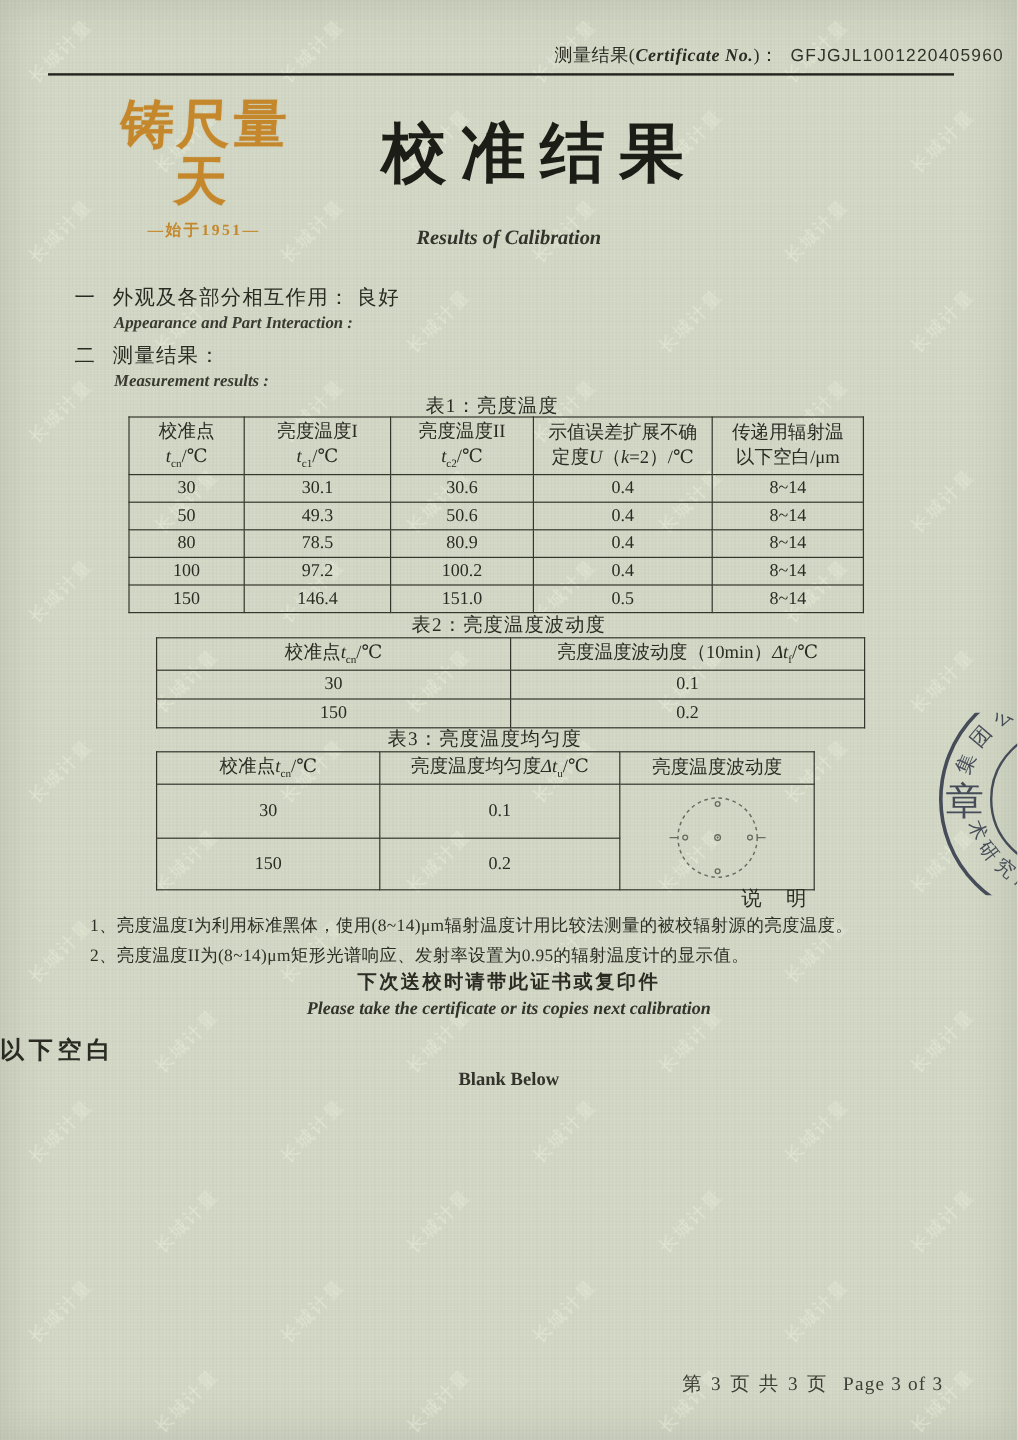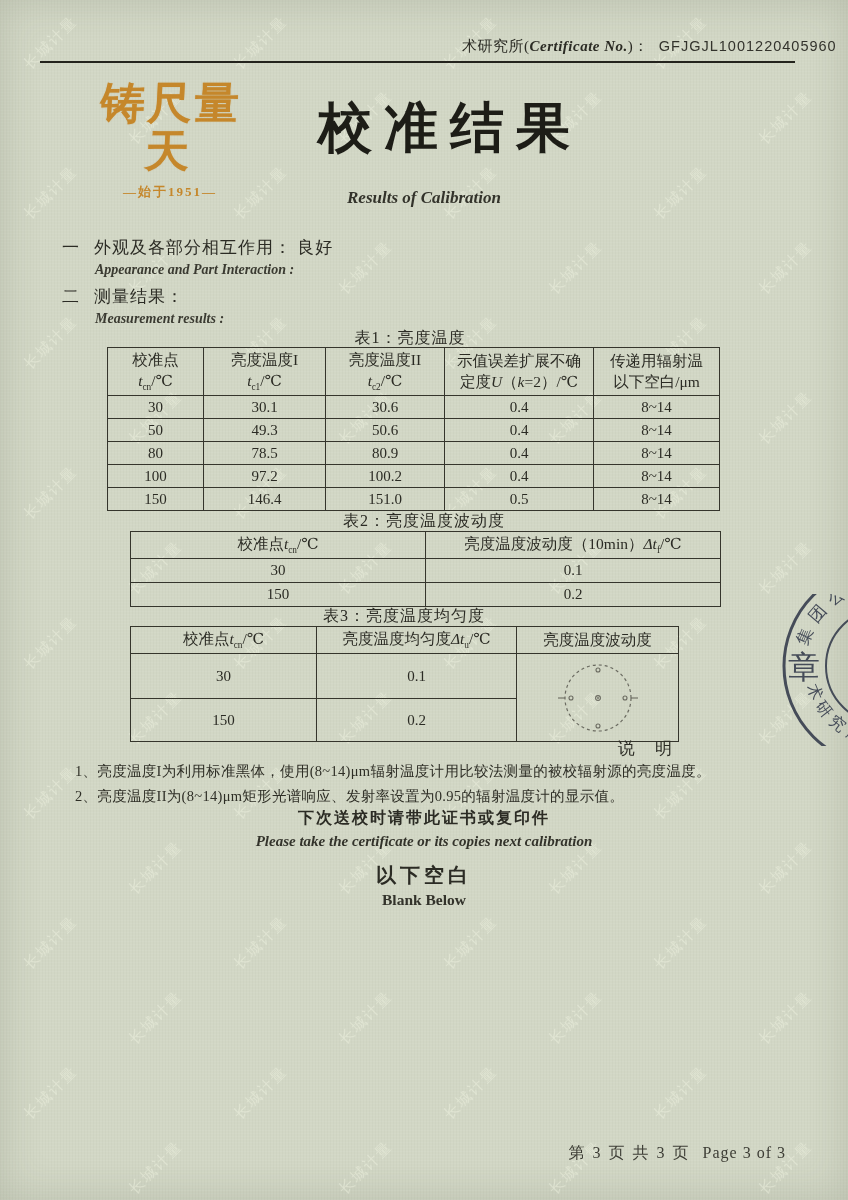--- a/index.html
+++ b/index.html
@@ -61,21 +61,21 @@
 
   
   .notes-heading{top:737px;left:0;width:680px;text-align:right;font-size:17px;letter-spacing:8px;}
   .note{left:75px;width:710px;font-size:14.5px;letter-spacing:.3px;color:#2e2e26;}
   .n1{top:762px;}
   .n2{top:787px;}
 
   
   .notice-zh{top:808px;left:0;width:848px;text-align:center;font-size:16px;font-weight:600;letter-spacing:2px;}
   .notice-en{top:833px;left:0;width:848px;text-align:center;font-size:15px;font-style:italic;font-weight:bold;color:#33332b;}
-  .blank-zh{top:862px;left:0;width:848px;text-align:center;font-size:20px;letter-spacing:4px;font-weight:600;}
+  .blank-zh{top:862px;left:0;width:848px;text-align:left;font-size:20px;letter-spacing:4px;font-weight:600;}
   .blank-en{top:891px;left:0;width:848px;text-align:center;font-size:15.5px;font-weight:bold;color:#33332b;}
 
   
   .page-footer{top:1143px;right:62px;font-size:16px;color:#3d3d35;letter-spacing:2px;white-space:nowrap;}
   .page-footer .en{margin-left:12px;letter-spacing:1px;font-family:"Liberation Serif",serif;}
 
   
   .stamp{position:absolute;top:594px;right:0;width:76px;height:152px;overflow:hidden;opacity:.92;}
 
   
@@ -92,21 +92,21 @@
         <text x="30" y="70" font-size="15" letter-spacing="2" fill="#eef1e0" opacity="0.5" transform="rotate(-45 30 70)">长城计量</text>
         <text x="135" y="145" font-size="15" letter-spacing="2" fill="#eef1e0" opacity="0.5" transform="rotate(-45 135 145)">长城计量</text>
       </pattern>
     </defs>
     <rect width="848" height="1200" fill="url(#wmpat)"></rect>
   </svg>
 
   <div class="content">
 
     <div class="abs cert-row">
-      <span><span>术研究所(</span><span class="cert-label-en">Certificate No.</span><span>)：</span></span><span class="cert-no">GFJGJL1001220405960</span>
+      <span><span>测量结果(</span><span class="cert-label-en">Certificate No.</span><span>)：</span></span><span class="cert-no">GFJGJL1001220405960</span>
     </div>
     <div class="abs head-rule"></div>
 
     <div class="abs logo">
       <div class="logo-brand">铸尺量天</div>
       <div class="logo-tagline">—始于1951—</div>
     </div>
 
     <div class="abs title">校准结果</div>
     <div class="abs sec" style="top:236px;">

